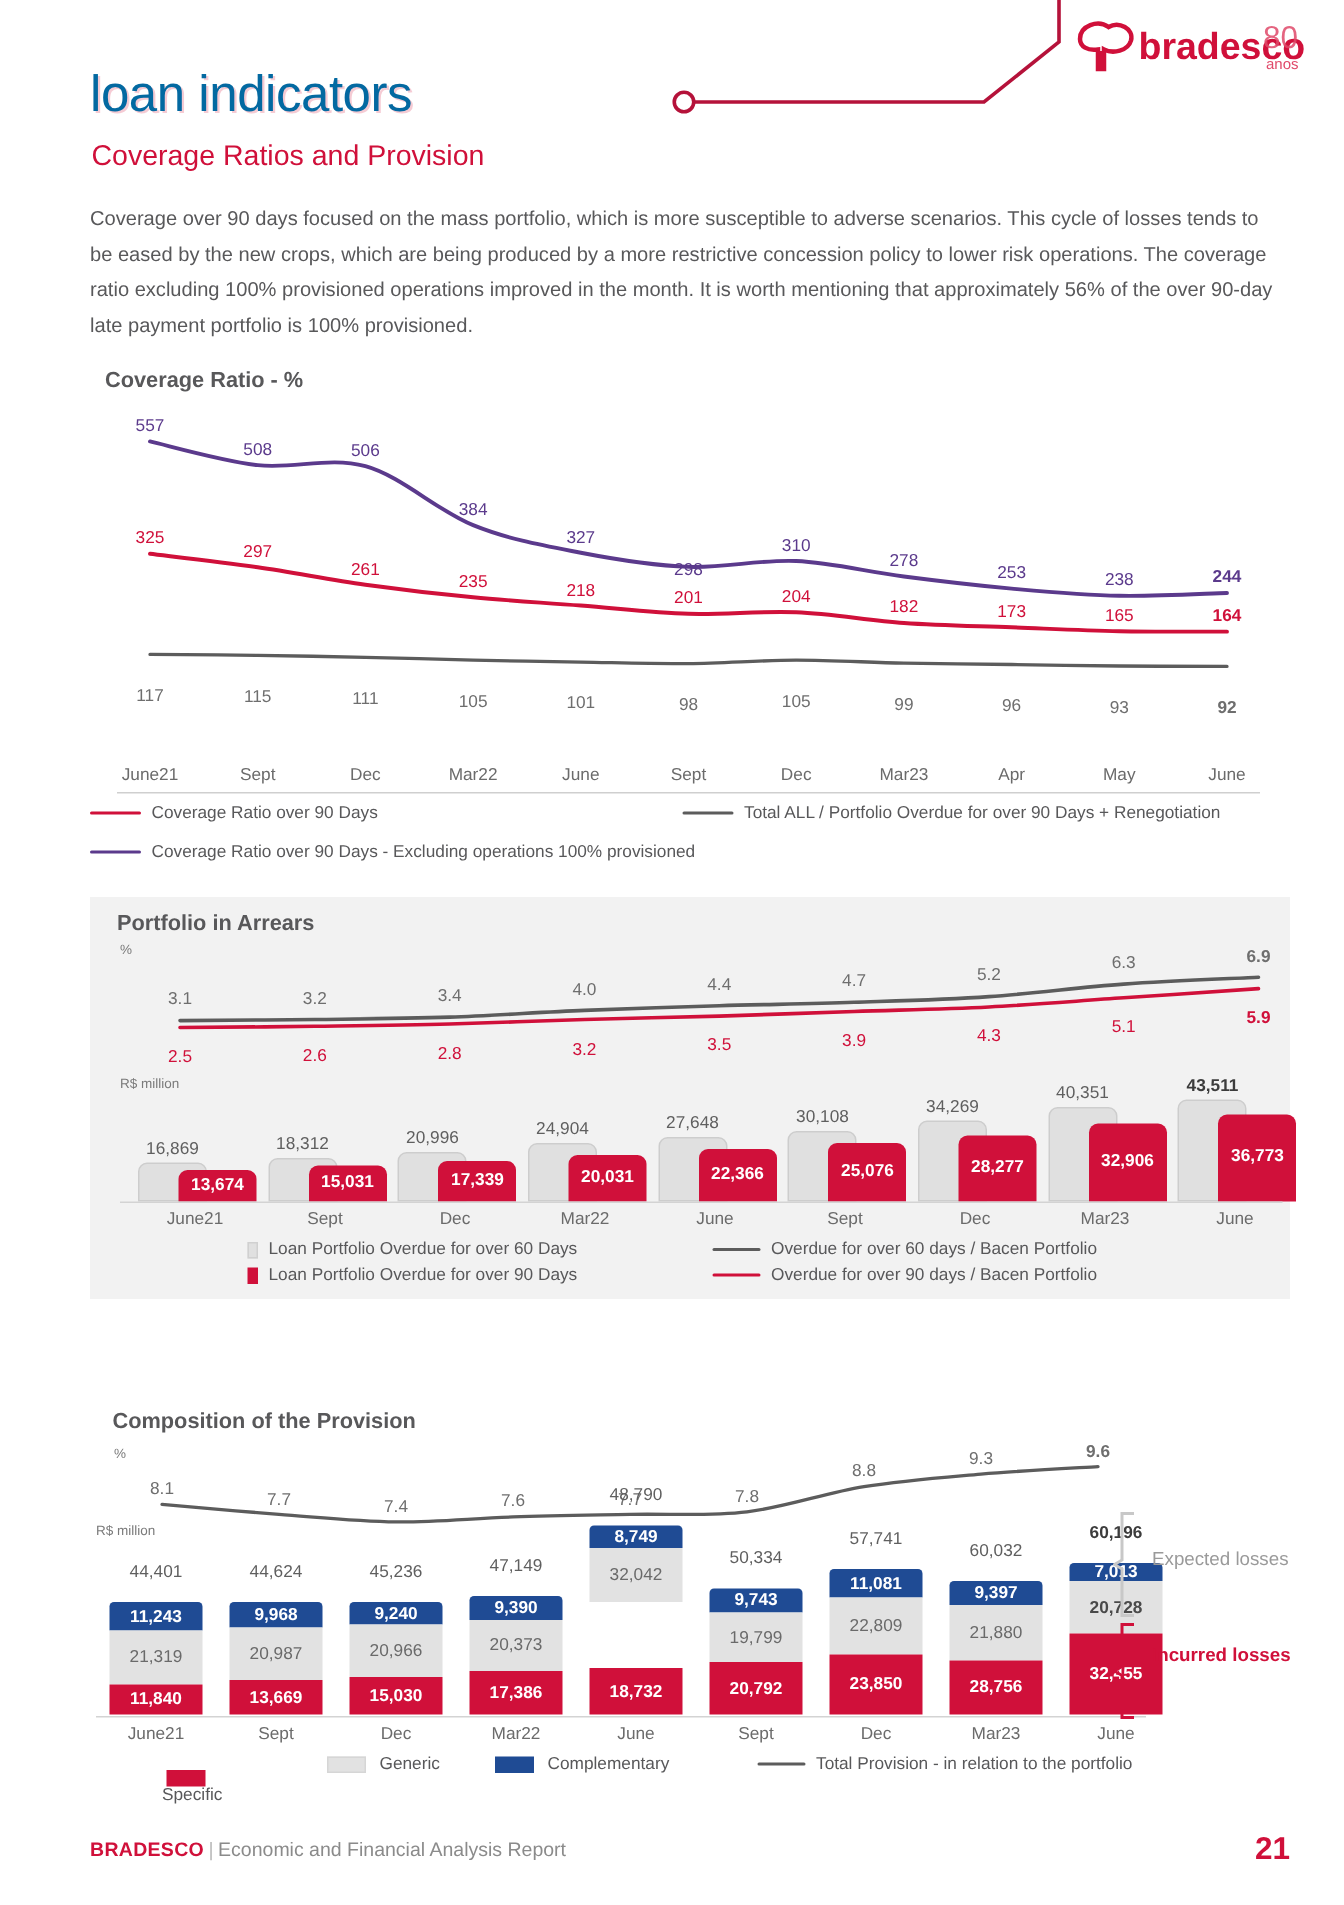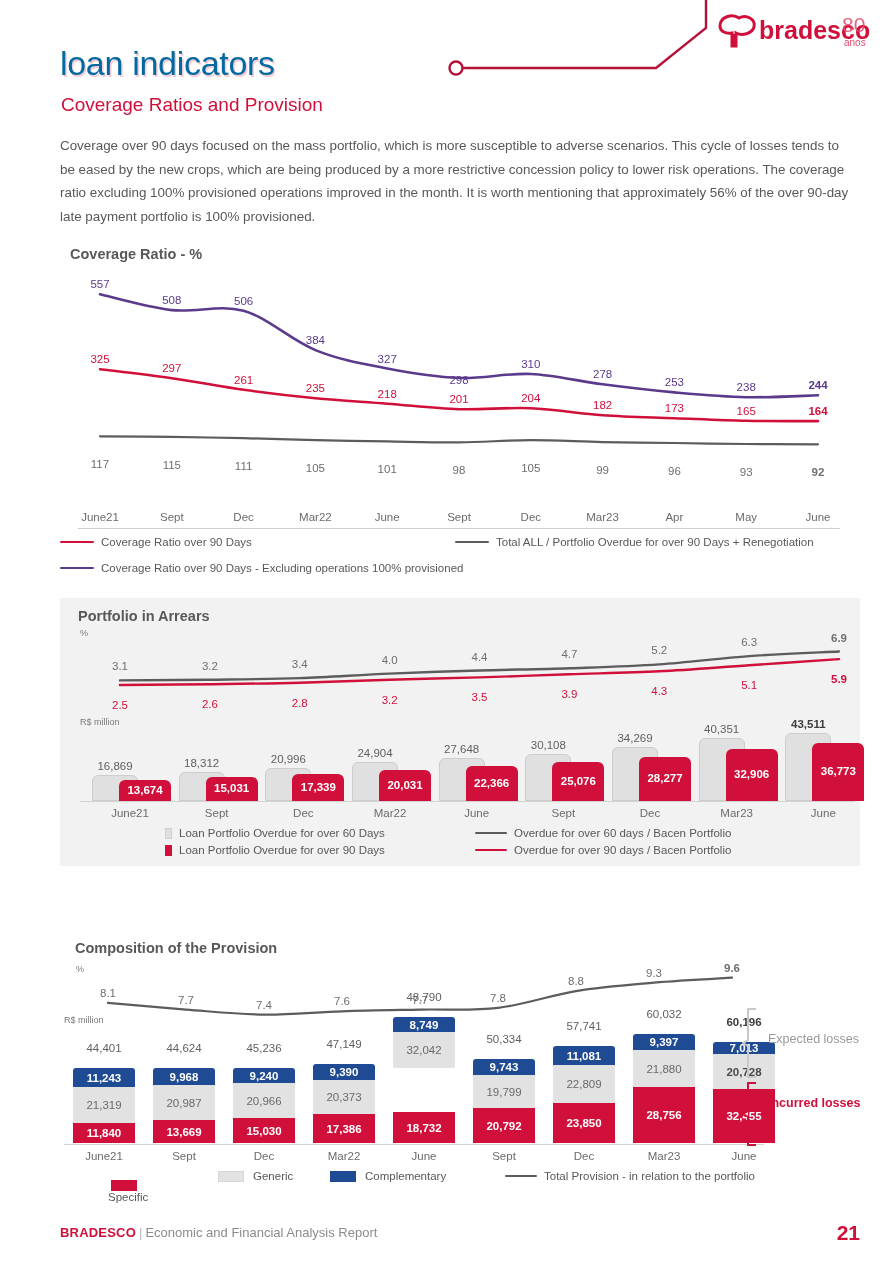--- a/index.html
+++ b/index.html
@@ -389,21 +389,21 @@
         </div>
         <div class="stack" style="left: 489px;">
           <div class="seg seg-blue" style="height: 19px;">11,081</div>
           <div class="seg seg-gray" style="height: 38px;">22,809</div>
           <div class="seg seg-red" style="height: 40px;">23,850</div>
           <div class="stack-total">57,741</div>
         </div>
         <div class="stack" style="left: 569px;">
           <div class="seg seg-blue" style="height: 16px;">9,397</div>
           <div class="seg seg-gray" style="height: 37px;">21,880</div>
-          <div class="seg seg-red" style="height: 56px;">28,756</div>
+          <div class="seg seg-red" style="height: 36px;">28,756</div>
           <div class="stack-total">60,032</div>
         </div>
         <div class="stack" style="left: 649px;">
           <div class="seg seg-blue" style="height: 12px;">7,013</div>
           <div class="seg seg-gray" style="height: 35px; font-weight: bold; color: rgb(74, 74, 74);">20,728</div>
           <div class="seg seg-red" style="height: 54px;">32,455</div>
           <div class="stack-total" style="font-weight: bold; color: rgb(60, 60, 60);">60,196</div>
         </div>
       </div>
     <div style="position:absolute;left:64px;top:209px;width:700px;height:1px;background:#d3d3d3;"></div>

